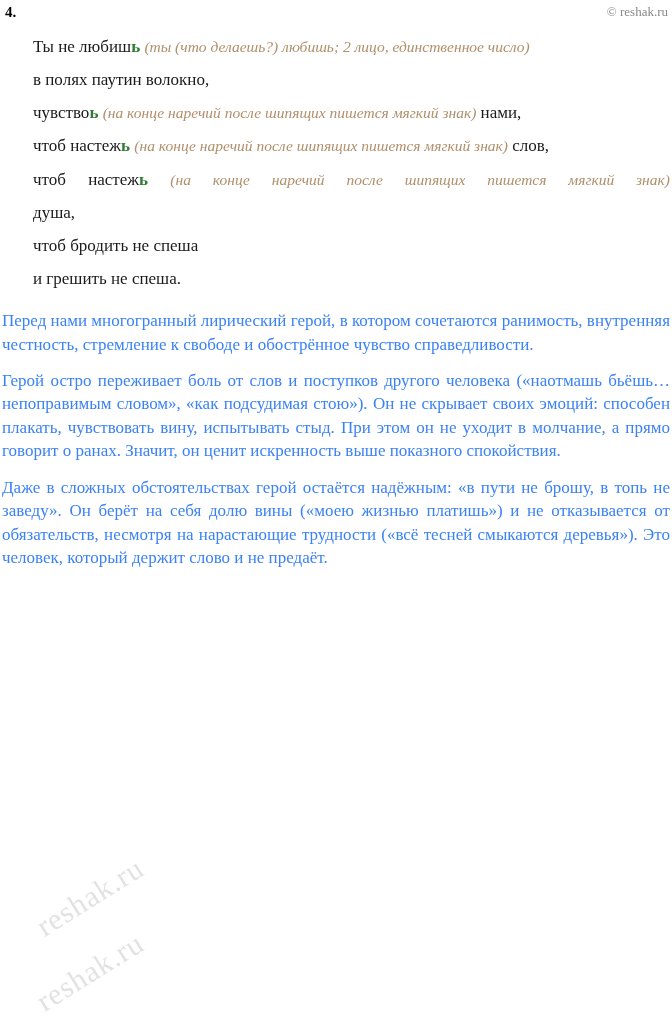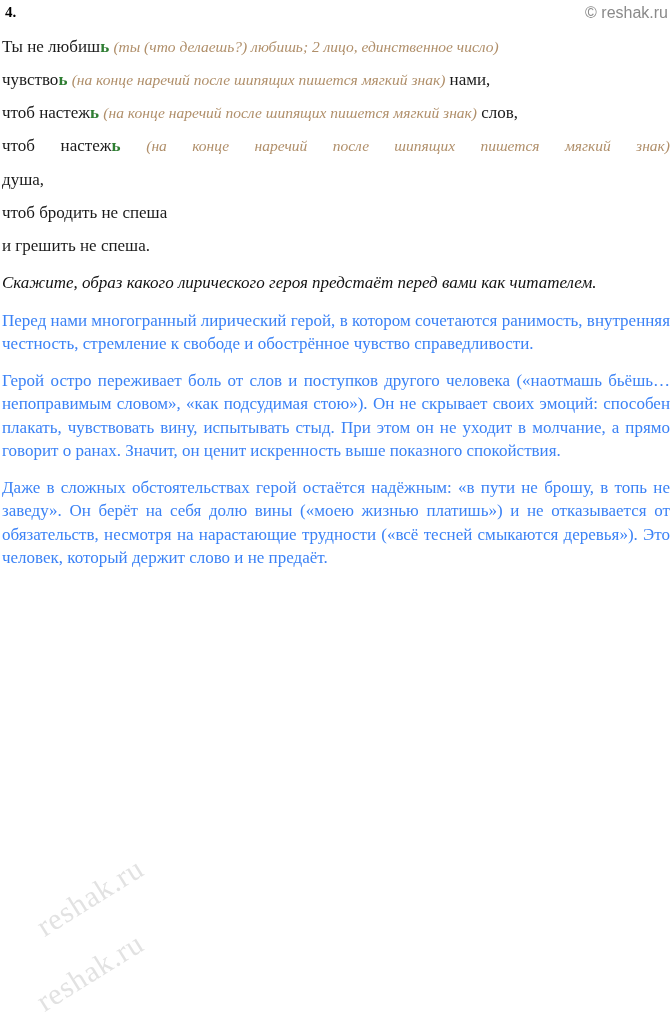--- a/index.html
+++ b/index.html
@@ -31,31 +31,32 @@
     font-weight: bold;
     color: #000;
     position: absolute;
     left: 3px;
     top: 0;
   }
   .watermark-top {
     position: absolute;
     right: 2px;
     top: 0;
-    font-size: 16px;
+    font-size: 13px;
     color: #8a8a8a;
-    font-family: Liberation Sans, sans-serif;
+    font-family: Liberation Serif, serif;
   }
   .poem {
     margin-top: 4px;
   }
   .line {
     font-size: 17px;
     line-height: 1.95;
     color: #1a1a1a;
+    margin-left: 31px;
   }
   .line .soft {
     color: #2e7d32;
     font-weight: bold;
   }
   .note {
     color: #b08f6a;
     font-style: italic;
     font-size: 15.5px;
   }
@@ -105,20 +106,23 @@
     <span class="watermark-top">© reshak.ru</span>
   </div>
 
   <div class="poem">
 
     <div class="line">
       <span>Ты не любиш</span><span class="soft">ь</span><span></span>
       <span class="note">(ты (что делаешь?) любишь; 2 лицо, единственное число)</span>
     </div>
 
+    <div class="line">
+      <span>в полях паутин волокно,</span>
+    </div>
 
 
 
     <div class="line">
       <span>чувство</span><span class="soft">ь</span>
       <span class="note">(на конце наречий после шипящих пишется мягкий знак)</span>
       <span>нами,</span>
     </div>
 
     <div class="line">
@@ -139,21 +143,20 @@
     <div class="line">
       <span>чтоб бродить не спеша</span>
     </div>
 
     <div class="line">
       <span>и грешить не спеша.</span>
     </div>
 
   </div>
 
-  <div class="italic-question">Скажите, образ какого лирического героя предстаёт перед вами как читателем.</div>
 
   <div class="para first">Перед нами многогранный лирический герой, в котором сочетаются ранимость, внутренняя честность, стремление к свободе и обострённое чувство справедливости.</div>
   <div class="para">Герой остро переживает боль от слов и поступков другого человека («наотмашь бьёшь… непоправимым словом», «как подсудимая стою»). Он не скрывает своих эмоций: способен плакать, чувствовать вину, испытывать стыд. При этом он не уходит в молчание, а прямо говорит о ранах. Значит, он ценит искренность выше показного спокойствия.</div>
   <div class="para">Даже в сложных обстоятельствах герой остаётся надёжным: «в пути не брошу, в топь не заведу». Он берёт на себя долю вины («моею жизнью платишь») и не отказывается от обязательств, несмотря на нарастающие трудности («всё тесней смыкаются деревья»). Это человек, который держит слово и не предаёт.</div>
 
   <div class="wm wm1">reshak.ru</div>
   <div class="wm wm2">reshak.ru</div>
 
 </div>
 

